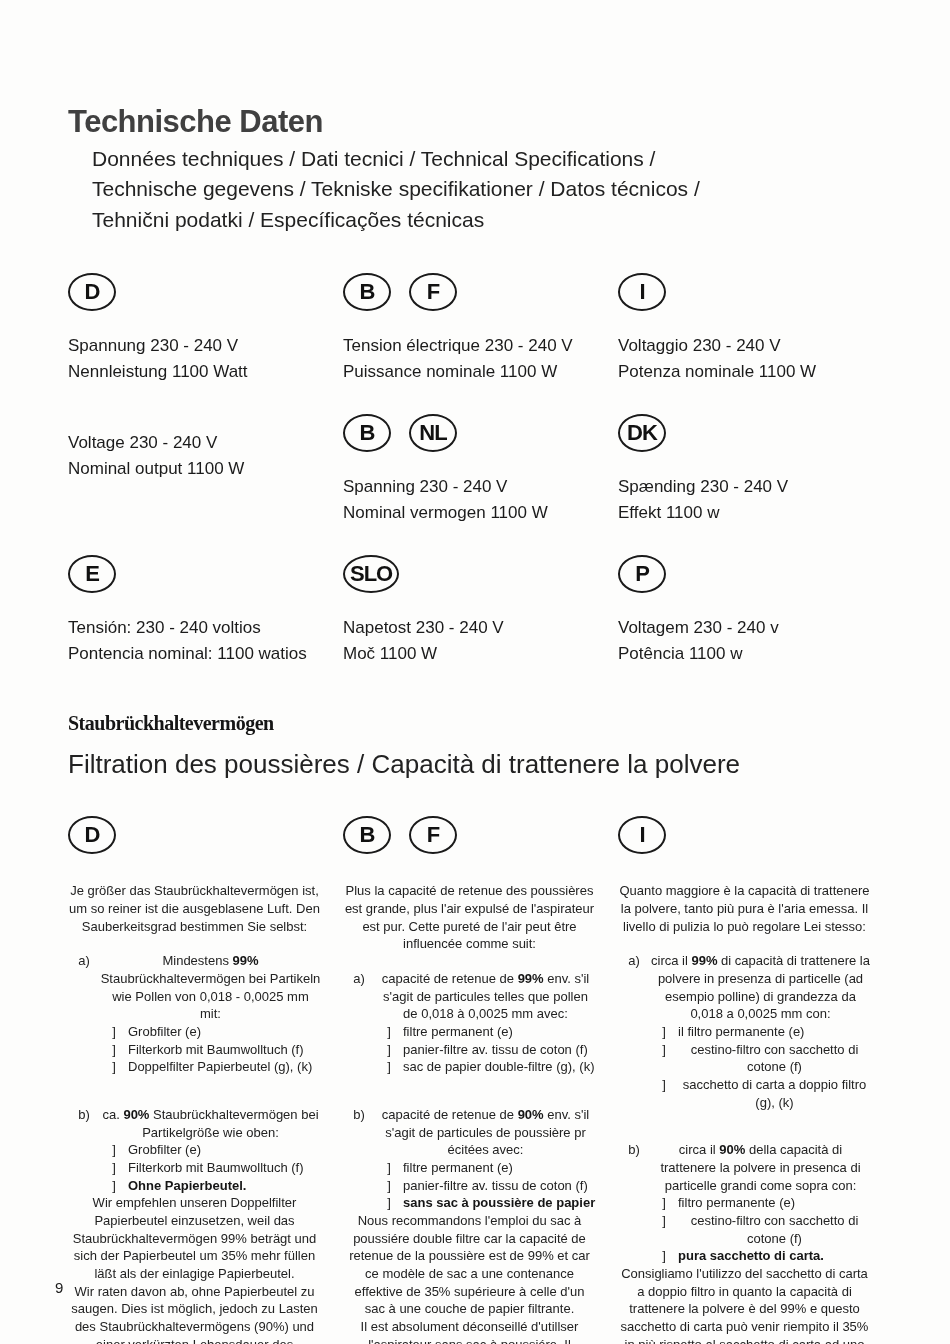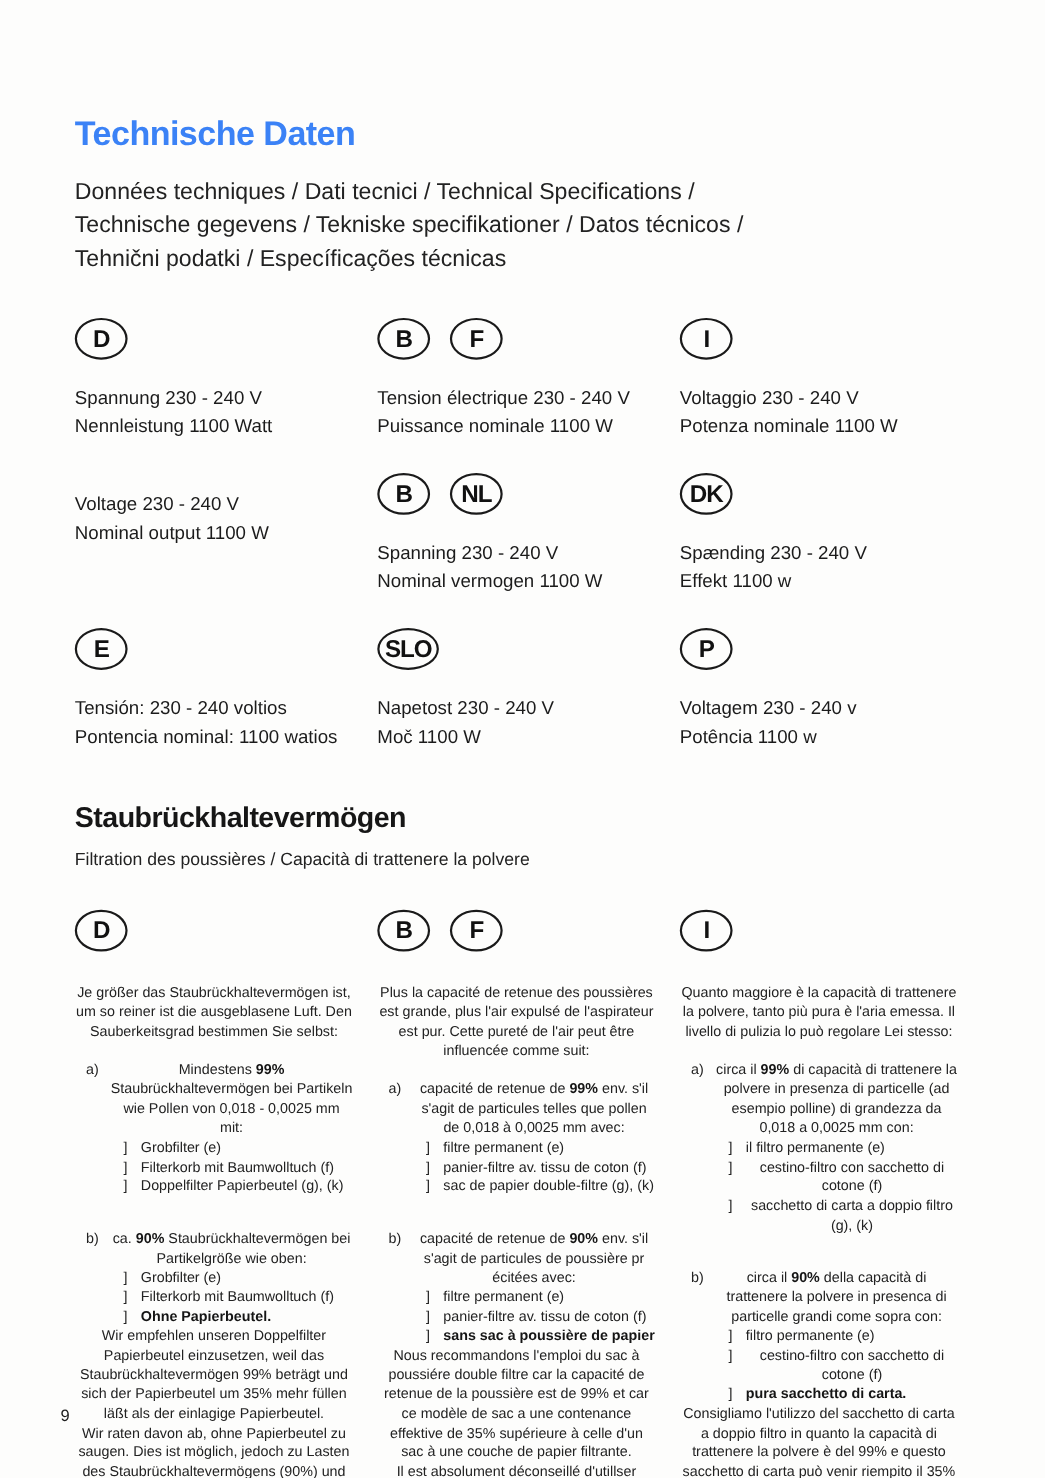--- a/index.html
+++ b/index.html
@@ -9,24 +9,24 @@
     color:#1d1d1d;
     font-family:"Liberation Sans","DejaVu Sans",sans-serif;
     overflow:hidden;
     position:relative;
   }
   .page{padding:104px 57px 0 68px;}
 
   
   .h1{
     font-size:31px;font-weight:bold;letter-spacing:-0.5px;
-    margin:0 0 20px 0;color:#3b82f6;
+    margin:0 0 4px 0;color:#404040;
   }
   .subtitle{font-size:21px;line-height:1.45;color:#222;}
-  .subtitle div{white-space:nowrap;}
+  .subtitle div{white-space:nowrap;margin-left:24px;}
 
   
   .badge{
     display:inline-block;
     min-width:34px;height:34px;
     padding:0 5px;
     border:2.5px solid #1a1a1a;
     border-radius:50%;
     text-align:center;
     font-weight:bold;font-size:22px;line-height:34px;
@@ -42,24 +42,24 @@
     display:grid;
     grid-template-columns:275px 275px 275px;
   }
   .specs{margin-top:38px;}
   .spec-cell{margin-bottom:30px;}
   .spec-lines{margin-top:16px;font-size:17px;line-height:1.5;color:#1b1b1b;}
 
   
   .section2{margin-top:14px;}
   .h2{
-    font-size:26px;font-weight:bold;letter-spacing:-0.5px;
-    margin:16px 0 14px 0;color:#161616;
-  }
-  .subtitle2{font-size:16px;color:#222;margin-bottom:36px;}
+    font-size:20px;font-weight:bold;letter-spacing:-0.5px;
+    margin:16px 0 14px 0;color:#161616;font-family:Liberation Serif, serif;
+  }
+  .subtitle2{font-size:26px;color:#222;margin-bottom:36px;}
   .filter-badges{margin-bottom:22px;}
 
   
   .col{font-size:13px;line-height:1.36;color:#222;padding-right:22px;}
   .col p{margin:0;}
   .blk{margin-top:0;text-align:center;}
   .mt1{margin-top:17px;}
   .mt2{margin-top:30px;}
   .mt3{margin-top:48px;}
   .item{display:flex;}

